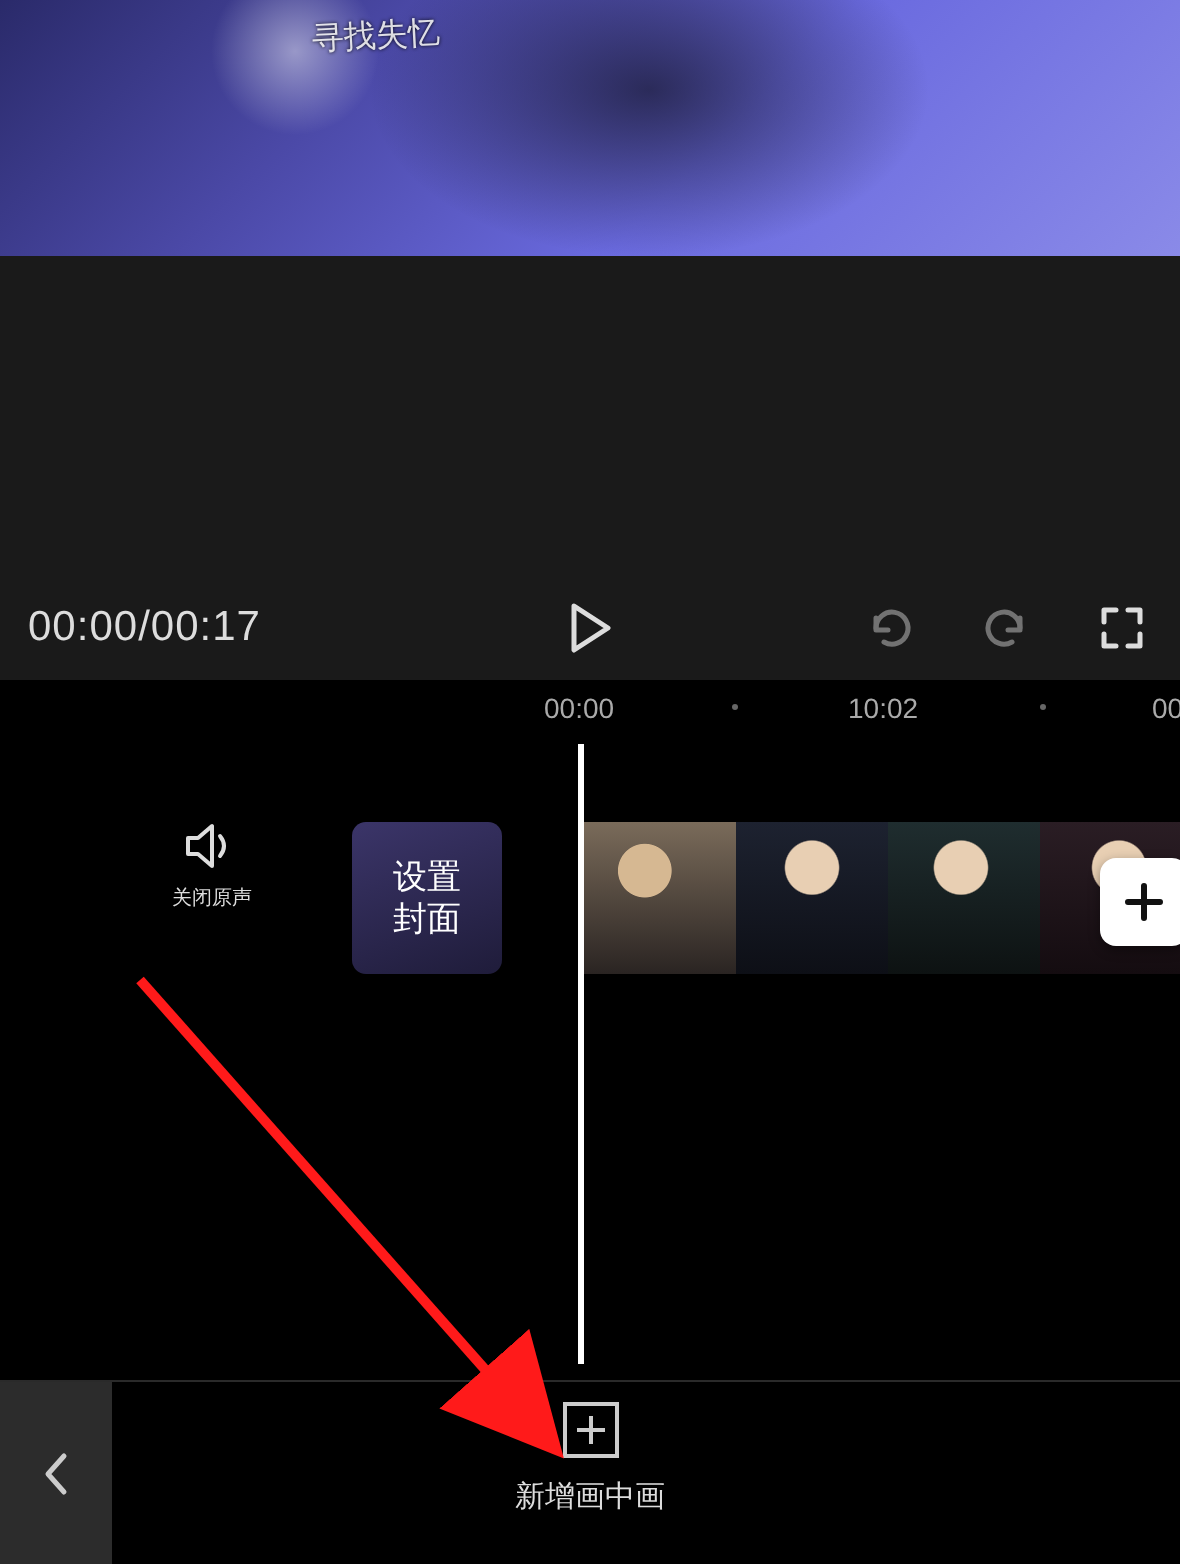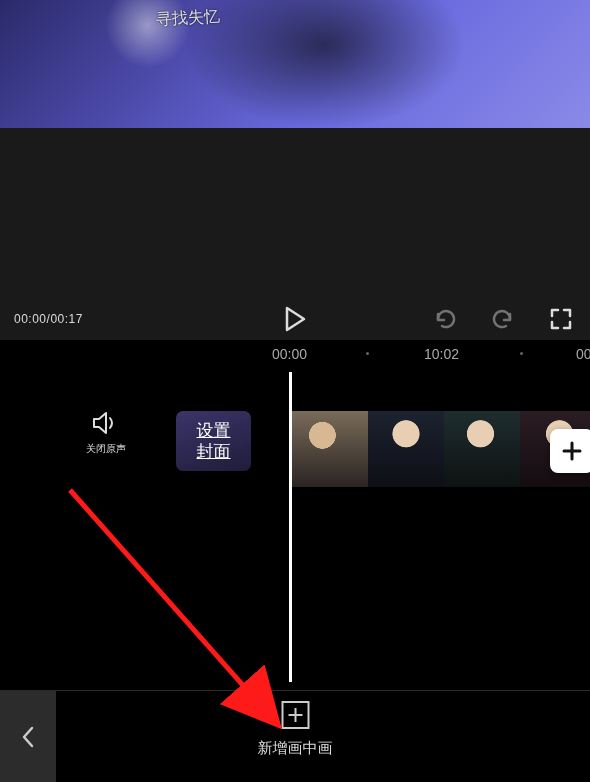--- a/index.html
+++ b/index.html
@@ -49,21 +49,21 @@
     .status-bar {
       position: absolute;
       bottom: 14px;
       left: 0;
       width: 100%;
       display: flex;
       align-items: center;
       color: #ddd;
     }
     .time-text {
-      font-size: 12px;
+      font-size: 21px;
       margin-left: 14px;
       letter-spacing: 0.5px;
     }
     .time-sep { display: inline-block; }
     .play-btn {
       position: absolute;
       left: 50%;
       transform: translateX(-50%);
       width: 28px;
       height: 28px;
@@ -136,33 +136,32 @@
       color: #ddd;
       gap: 6px;
       cursor: pointer;
     }
     .mute-orig-label { font-size: 10px; }
     .cover-btn {
       position: absolute;
       left: 176px;
       top: 7px;
       width: 75px;
-      height: 60px;
+      height: 76px;
       border-radius: 7px;
       background: linear-gradient(160deg, #3b3569 0%, #1f1c3a 100%);
       display: flex;
       align-items: center;
       justify-content: center;
       text-align: center;
       color: #fff;
       font-size: 17px;
       line-height: 1.25;
       cursor: pointer;
       position: absolute;
-      text-decoration: underline;
     }
     .clip-strip {
       position: absolute;
       left: 290px;
       top: 7px;
       height: 76px;
       display: flex;
       border-left: 2px solid #fff;
     }
     .clip-frame {

